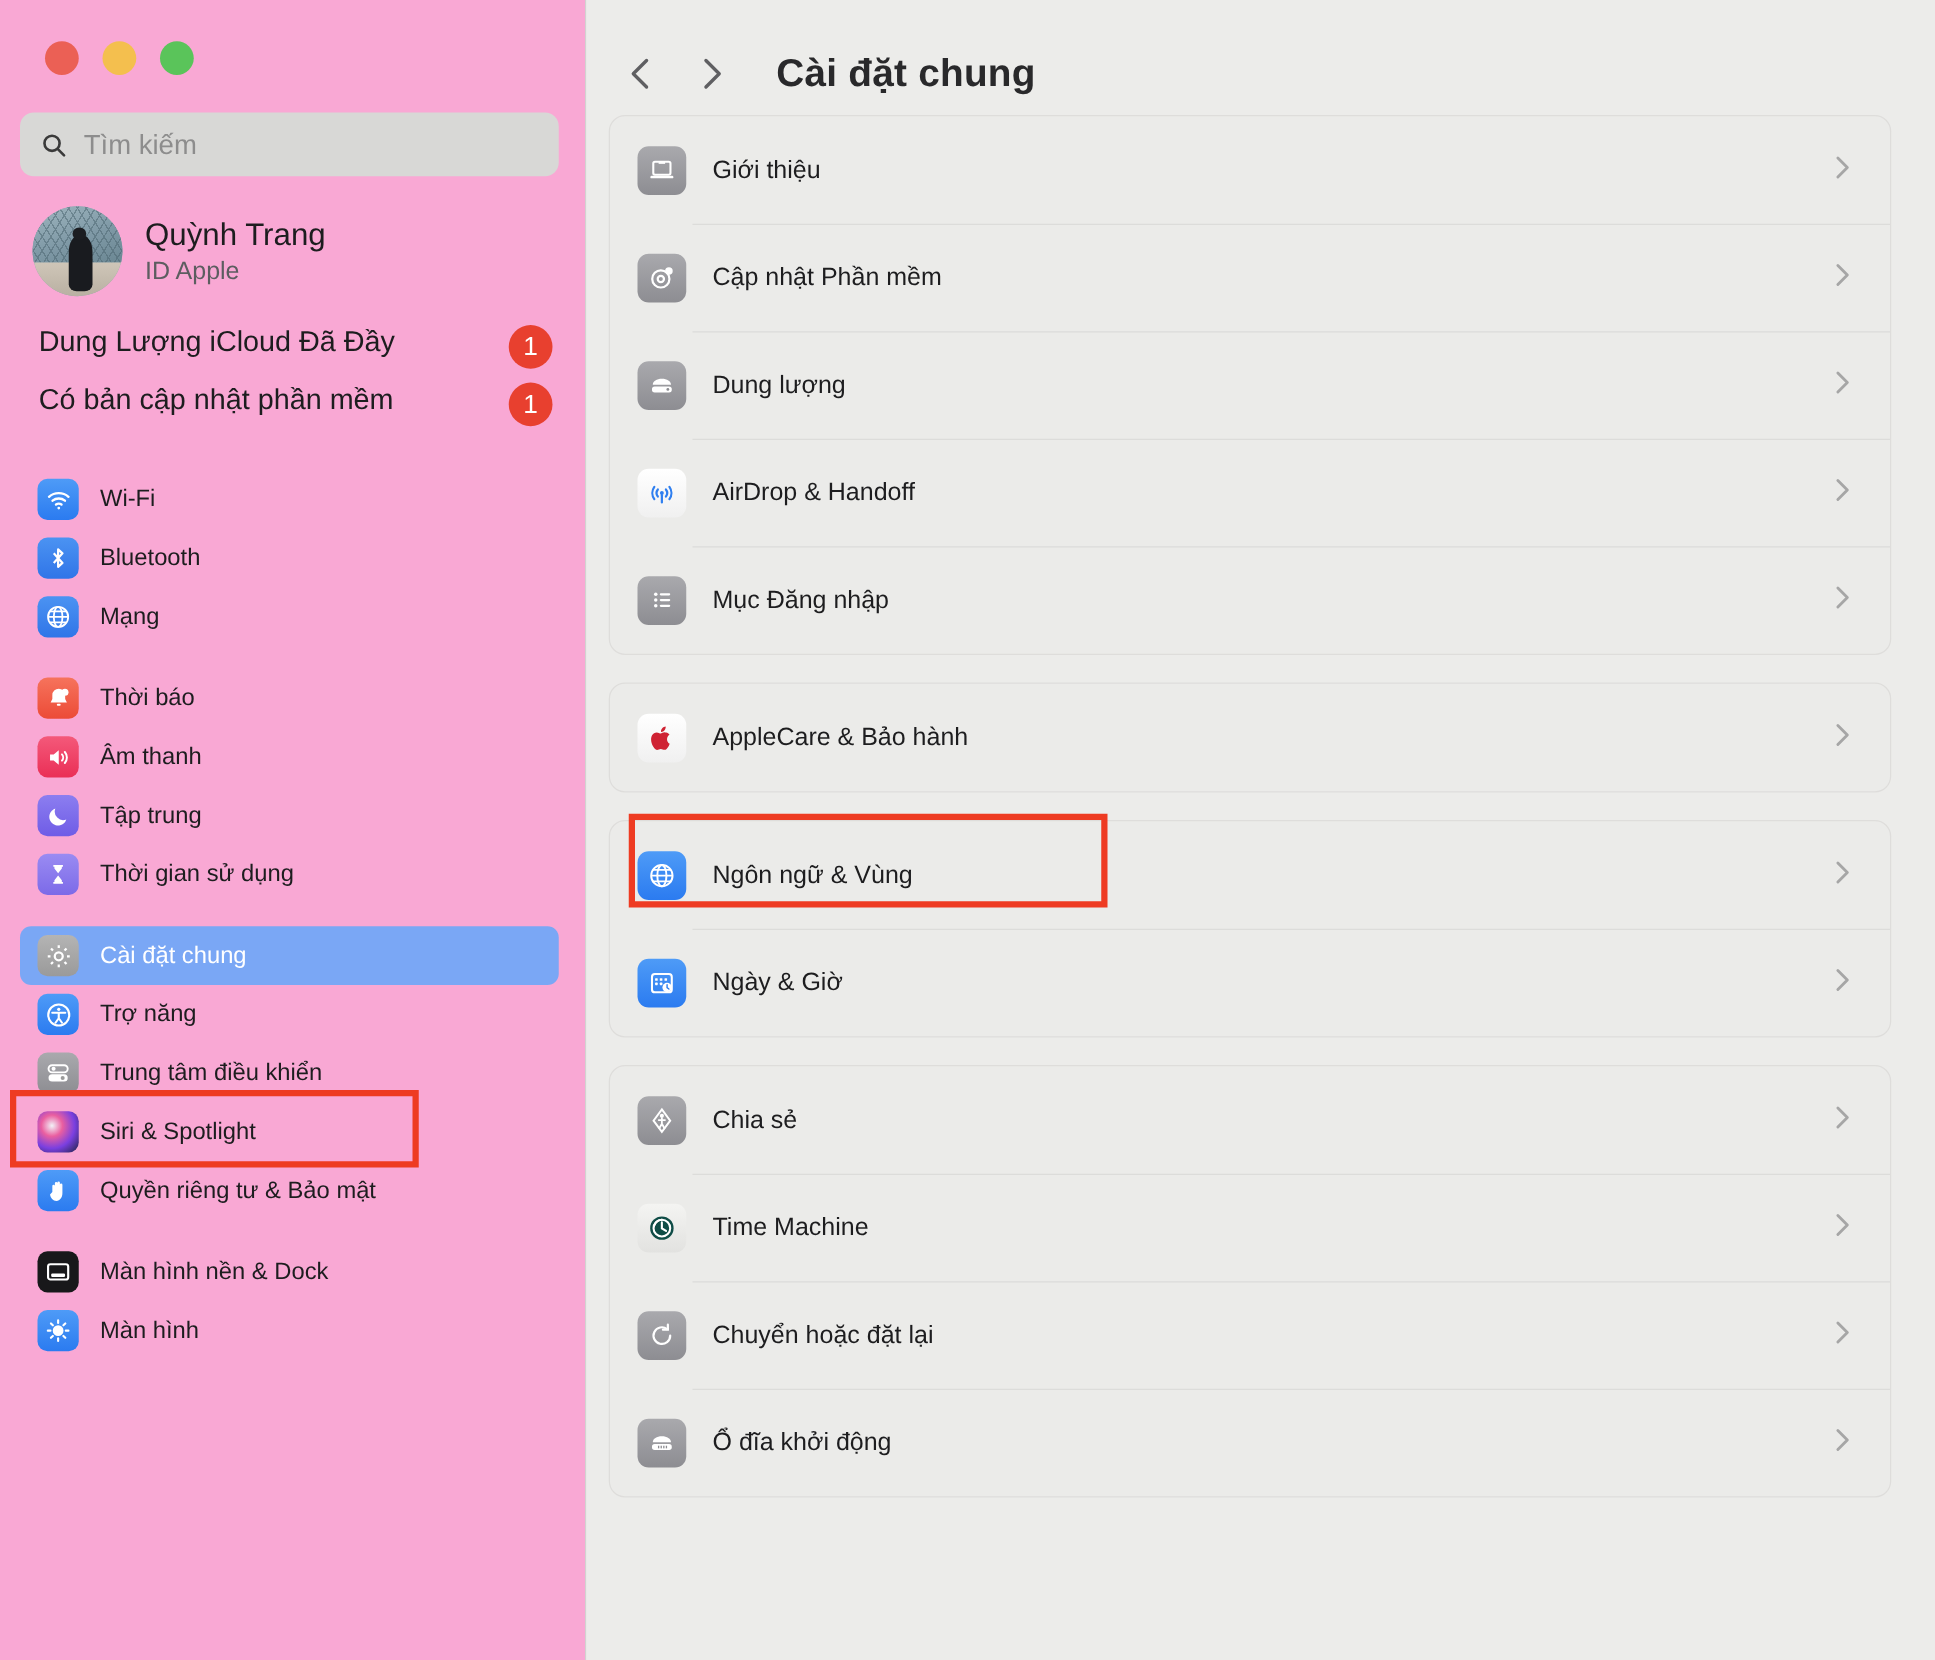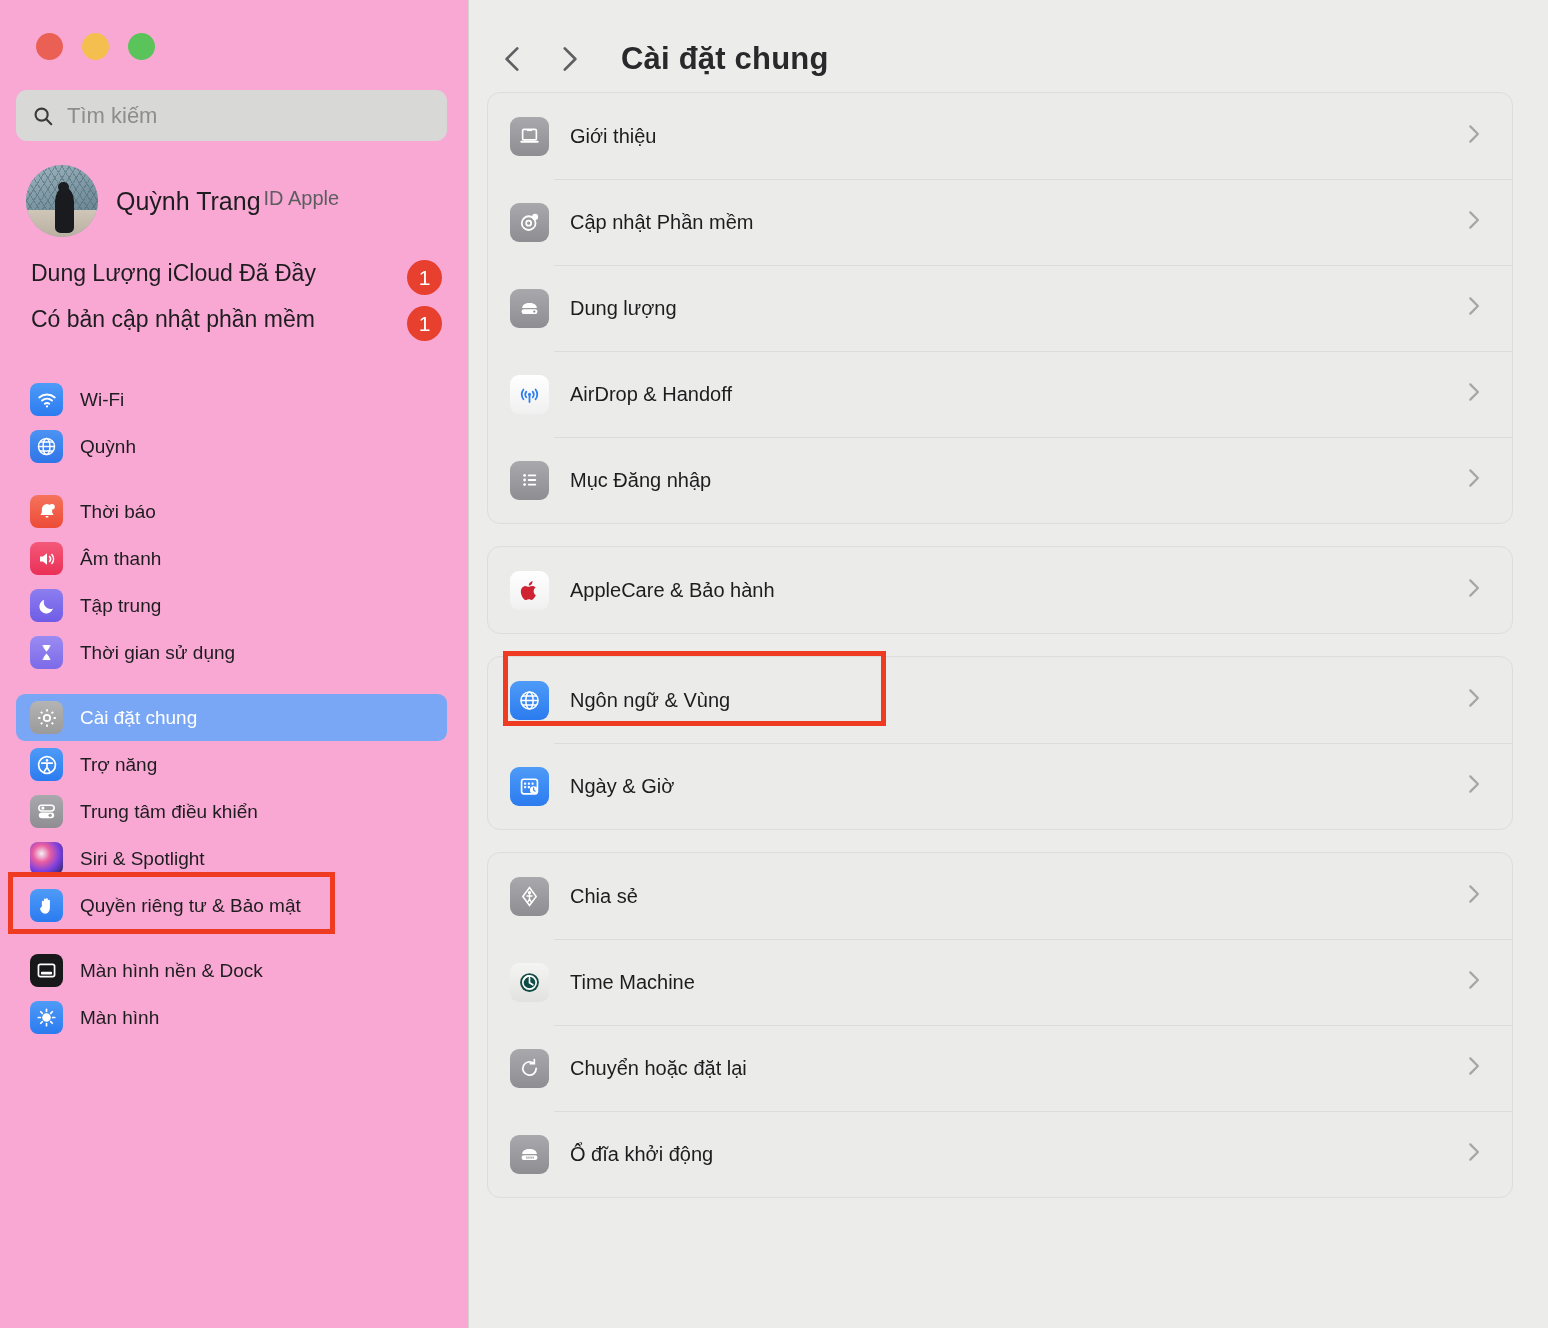--- a/index.html
+++ b/index.html
@@ -54,21 +54,21 @@
   .avatar .grid { position:absolute; inset:0 0 38% 0; opacity:.55;
                   background:
                     repeating-linear-gradient(58deg, transparent 0 5px, #4f6874 5px 6px),
                     repeating-linear-gradient(-58deg, transparent 0 5px, #4f6874 5px 6px); }
   .avatar .ground { position: absolute; left:0; right:0; bottom:0; height: 38%;
                     background: linear-gradient(180deg,#cfc6b8,#b9b0a2); }
   .avatar .person { position: absolute; left: 40%; bottom: 6%; width: 26%; height: 62%;
                     background: #191b1f; border-radius: 46% 46% 34% 34% / 30% 30% 12% 12%; }
   .avatar .head   { position: absolute; left: 45%; bottom: 62%; width: 15%; height: 14%;
                     background: #1b1d21; border-radius: 50%; }
-  .acct-text { display: flex; flex-direction: row; gap: 3px; }
+  .acct-text { display: flex; flex-direction: column; gap: 3px; }
   .acct-name { font-size: 25px; color: #1d1d1f; }
   .acct-sub  { font-size: 20px; color: #5d5d60; }
 
   .alerts { margin-top: 23px; }
   .alert-row {
     display: flex; align-items: flex-start;
     height: 46px; padding: 0 26px 0 31px;
     justify-content: space-between;
   }
   .alert-label { font-size: 23px; color: #1d1d1f; }
@@ -208,29 +208,37 @@
             <path d="M3.5 9.2a13 13 0 0 1 17 0"></path>
               <path d="M6.6 12.6a8.6 8.6 0 0 1 10.8 0"></path>
             <path d="M9.6 16a4.2 4.2 0 0 1 4.8 0"></path>
               <circle cx="12" cy="19" r="1.2" fill="#fff" stroke="none"></circle>
           </svg>
         </span>
         <span class="nav-label">Wi-Fi</span>
       </div>
       <div class="nav-item">
         <span class="nav-icon ic-blue2">
+          <svg viewBox="0 0 24 24" width="21" height="21" fill="none" stroke="#fff" stroke-width="2" stroke-linejoin="round">
+            <path d="M8 7.6L16 16.4 12 20V4l4 3.6L8 16.4"></path>
+          </svg>
+        </span>
+        <span class="nav-label">Bluetooth</span>
+      </div>
+      <div class="nav-item">
+        <span class="nav-icon ic-blue2">
           <svg viewBox="0 0 24 24" width="23" height="23" fill="none" stroke="#fff" stroke-width="1.5">
             <circle cx="12" cy="12" r="8.4"></circle>
               <ellipse cx="12" cy="12" rx="3.6" ry="8.4"></ellipse>
             <line x1="3.6" y1="12" x2="20.4" y2="12"></line>
               <line x1="5" y1="7.4" x2="19" y2="7.4"></line>
             <line x1="5" y1="16.6" x2="19" y2="16.6"></line>
           </svg>
         </span>
-        <span class="nav-label">Quỳnh</span>
+        <span class="nav-label">Mạng</span>
       </div>
     </div>
 
     <div class="nav-group">
       <div class="nav-item">
         <span class="nav-icon ic-red">
           <svg viewBox="0 0 24 24" width="22" height="22" fill="#fff">
             <path d="M12 3.2a5.6 5.6 0 0 0-5.6 5.6v3.4L4.9 15.2h14.2l-1.5-3v-3.4A5.6 5.6 0 0 0 12 3.2z"></path>
             <rect x="10.3" y="16.4" width="3.4" height="1.7" rx=".85"></rect>
             <circle cx="17.4" cy="6.3" r="3.1"></circle>

